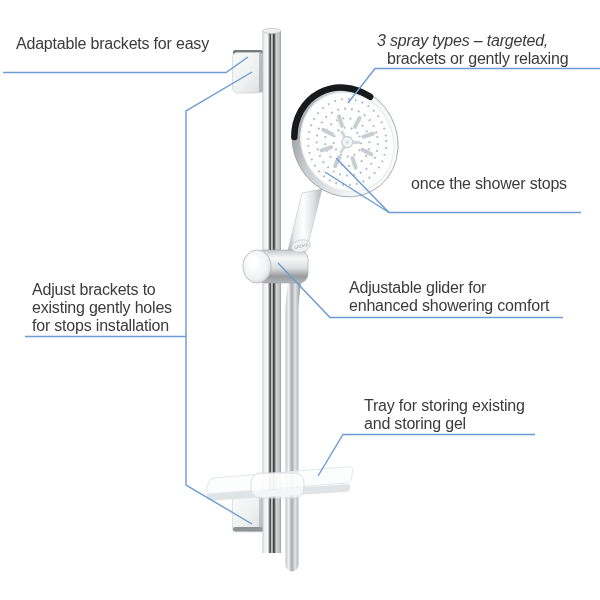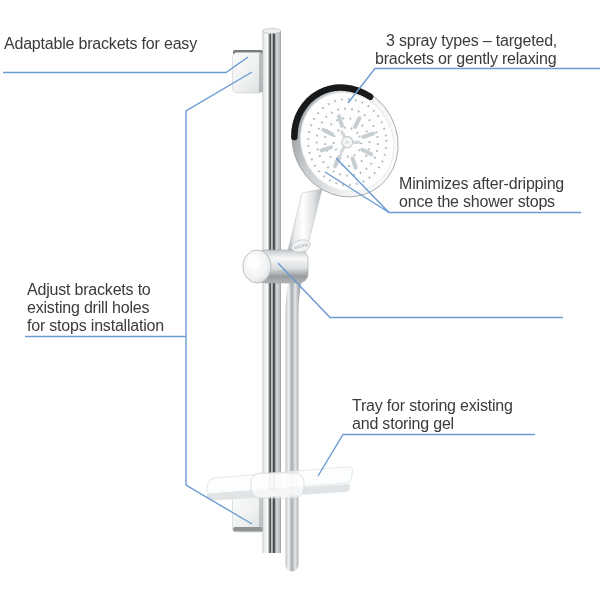--- a/index.html
+++ b/index.html
@@ -5,22 +5,22 @@
   html,body{margin:0;padding:0;background:#fff;}
   .stage{
     position:relative;width:600px;height:600px;background:#ffffff;
     font-family:"Liberation Sans", sans-serif;overflow:hidden;
   }
   .layer{position:absolute;left:0;top:0;}
   .callout{
     position:absolute;color:#3b3b3b;font-size:16px;line-height:18px;
     letter-spacing:-0.2px;white-space:nowrap;
   }
-  .callout .line{display:block;}
-  .callout-spray .line:first-child{margin-left:11px;}
+  .callout .line{display:block;margin-left:12px;}
+  .callout-spray .line:first-child{margin-left:2px;font-style:italic;}
 </style>
 </head>
 <body>
 
 <div class="stage">
 
   <svg class="layer" width="600" height="600" viewBox="0 0 600 600">
     <defs>
       <linearGradient id="railGrad" gradientUnits="userSpaceOnUse" x1="262" y1="0" x2="281" y2="0">
         <stop offset="0" stop-color="#aeb2b5"></stop>
@@ -174,29 +174,32 @@
   <div class="callout" style="left:4px;top:35px">
     <span class="line">Adaptable brackets for easy</span>
   </div>
 
   <div class="callout callout-spray" style="left:375px;top:32px">
     <span class="line">3 spray types – targeted,</span>
     <span class="line">brackets or gently relaxing</span>
   </div>
 
   <div class="callout" style="left:399px;top:175px">
-    <span class="line">Minimizes after-dripping</span>
     <span class="line">once the shower stops</span>
   </div>
 
-  <div class="callout" style="left:27px;top:281px">
+  <div class="callout" style="left:20px;top:281px">
     <span class="line">Adjust brackets to</span>
-    <span class="line">existing drill holes</span>
+    <span class="line">existing gently holes</span>
     <span class="line">for stops installation</span>
   </div>
 
+  <div class="callout" style="left:337px;top:279px">
+    <span class="line">Adjustable glider for</span>
+    <span class="line">enhanced showering comfort</span>
+  </div>
 
   <div class="callout" style="left:352px;top:397px">
     <span class="line">Tray for storing existing</span>
     <span class="line">and storing gel</span>
   </div>
 
 </div>
 
 </body></html>

